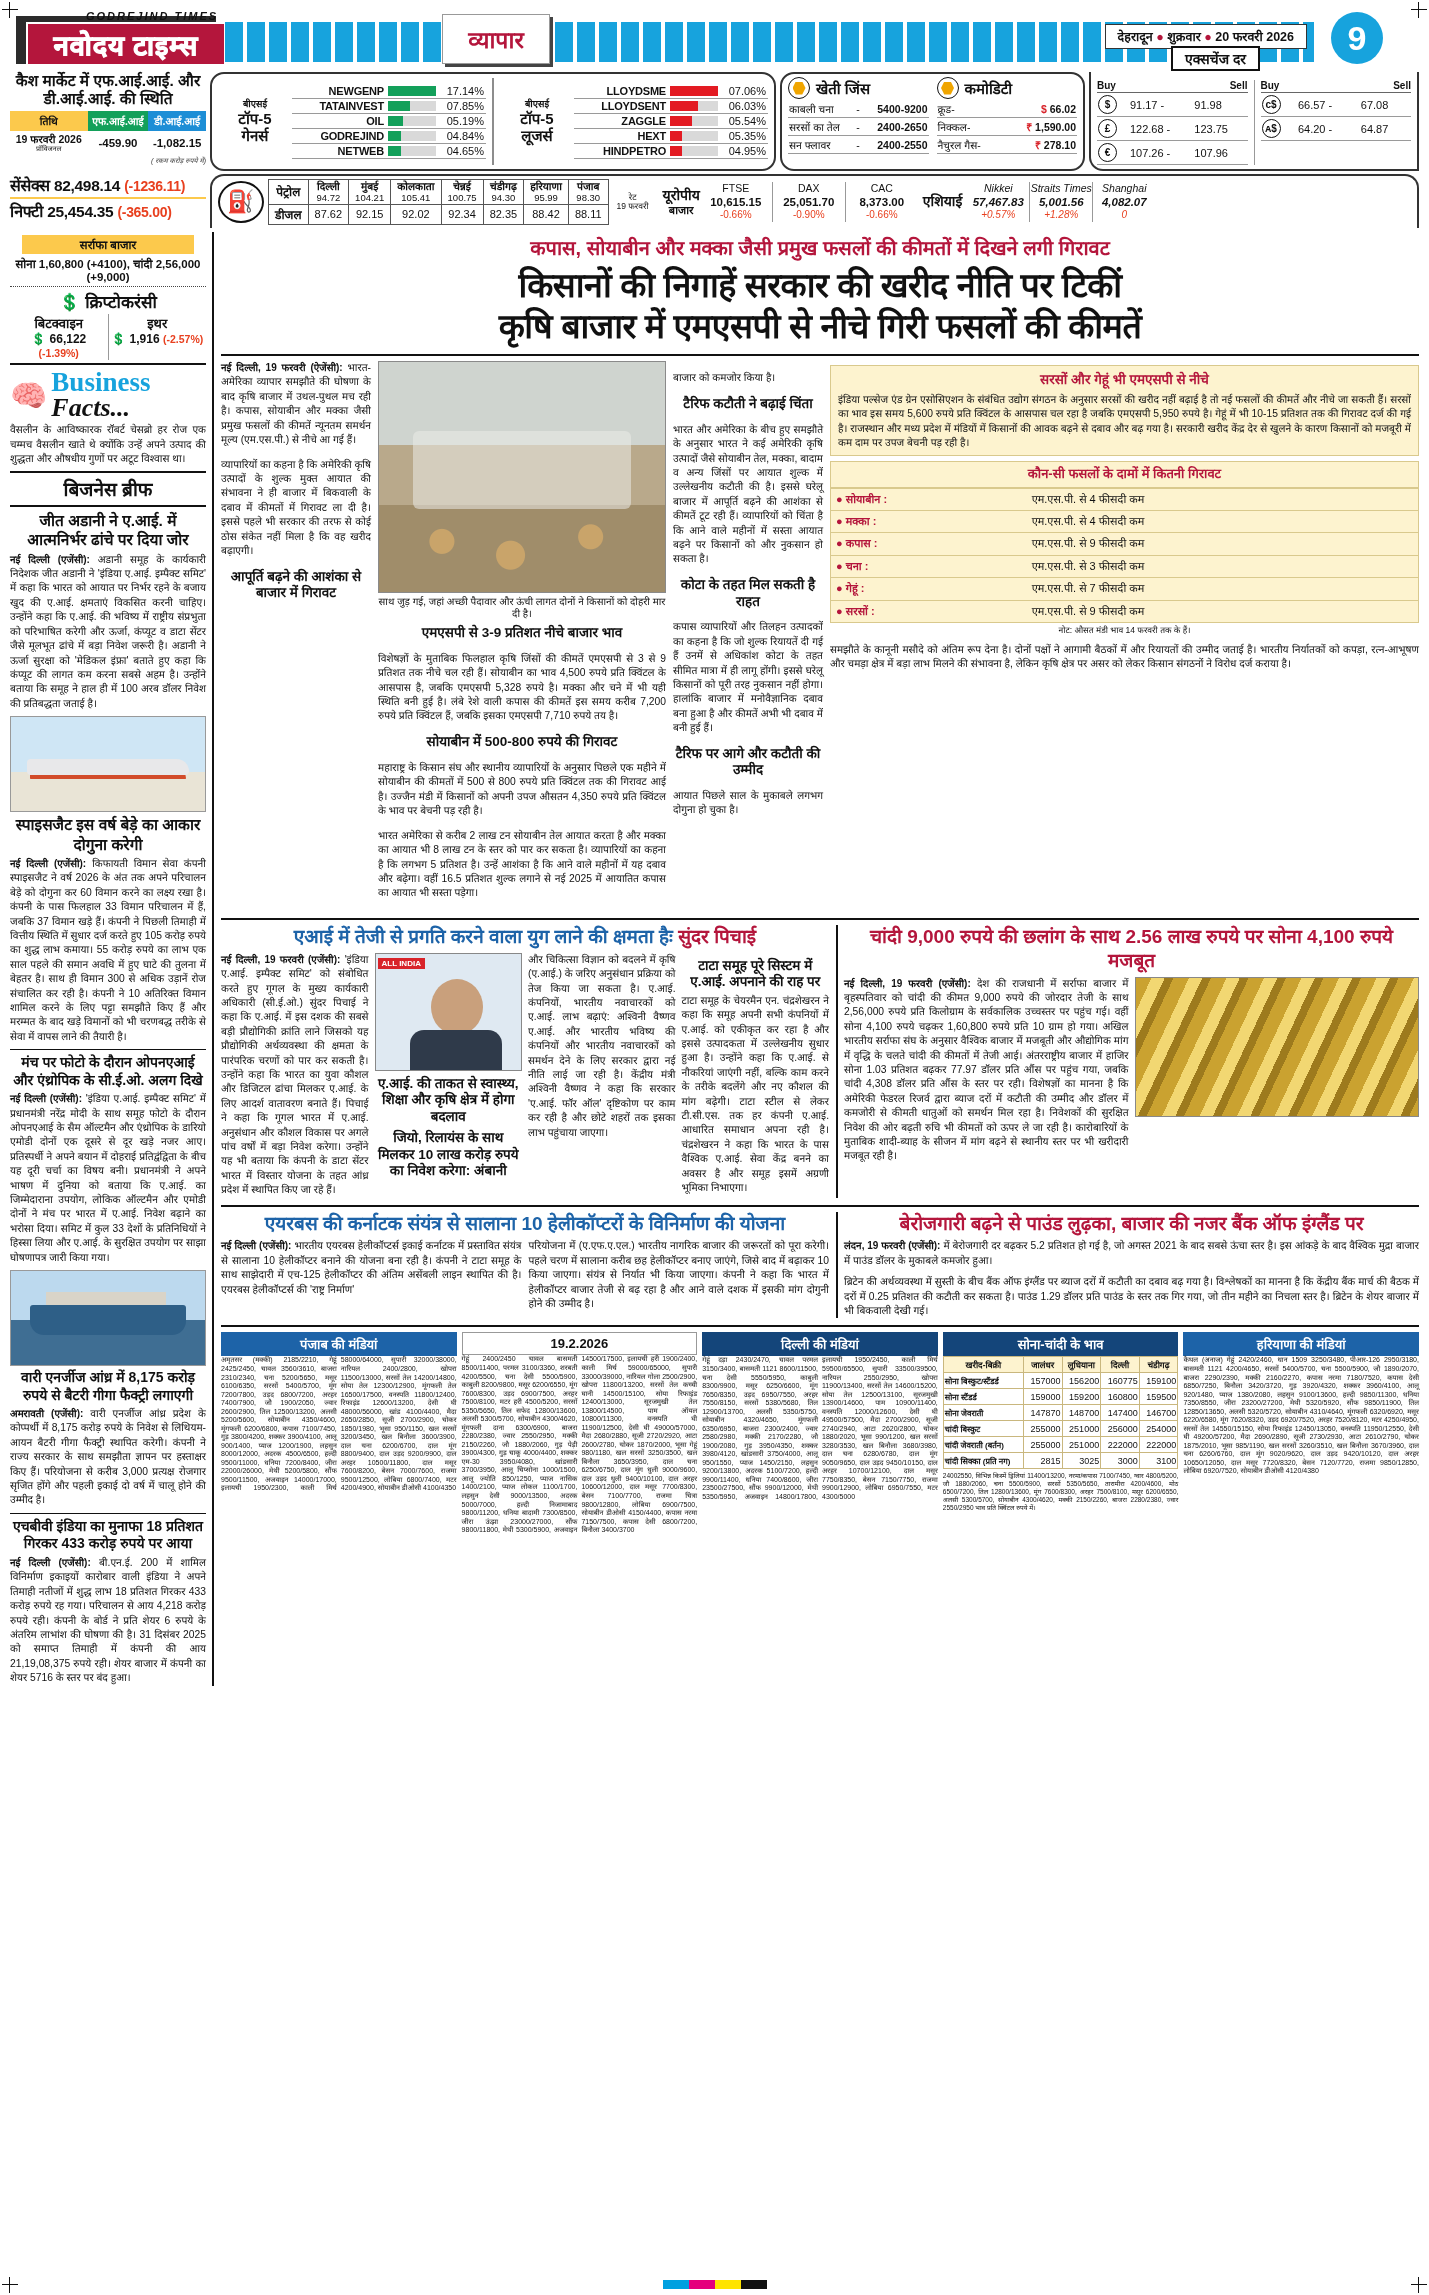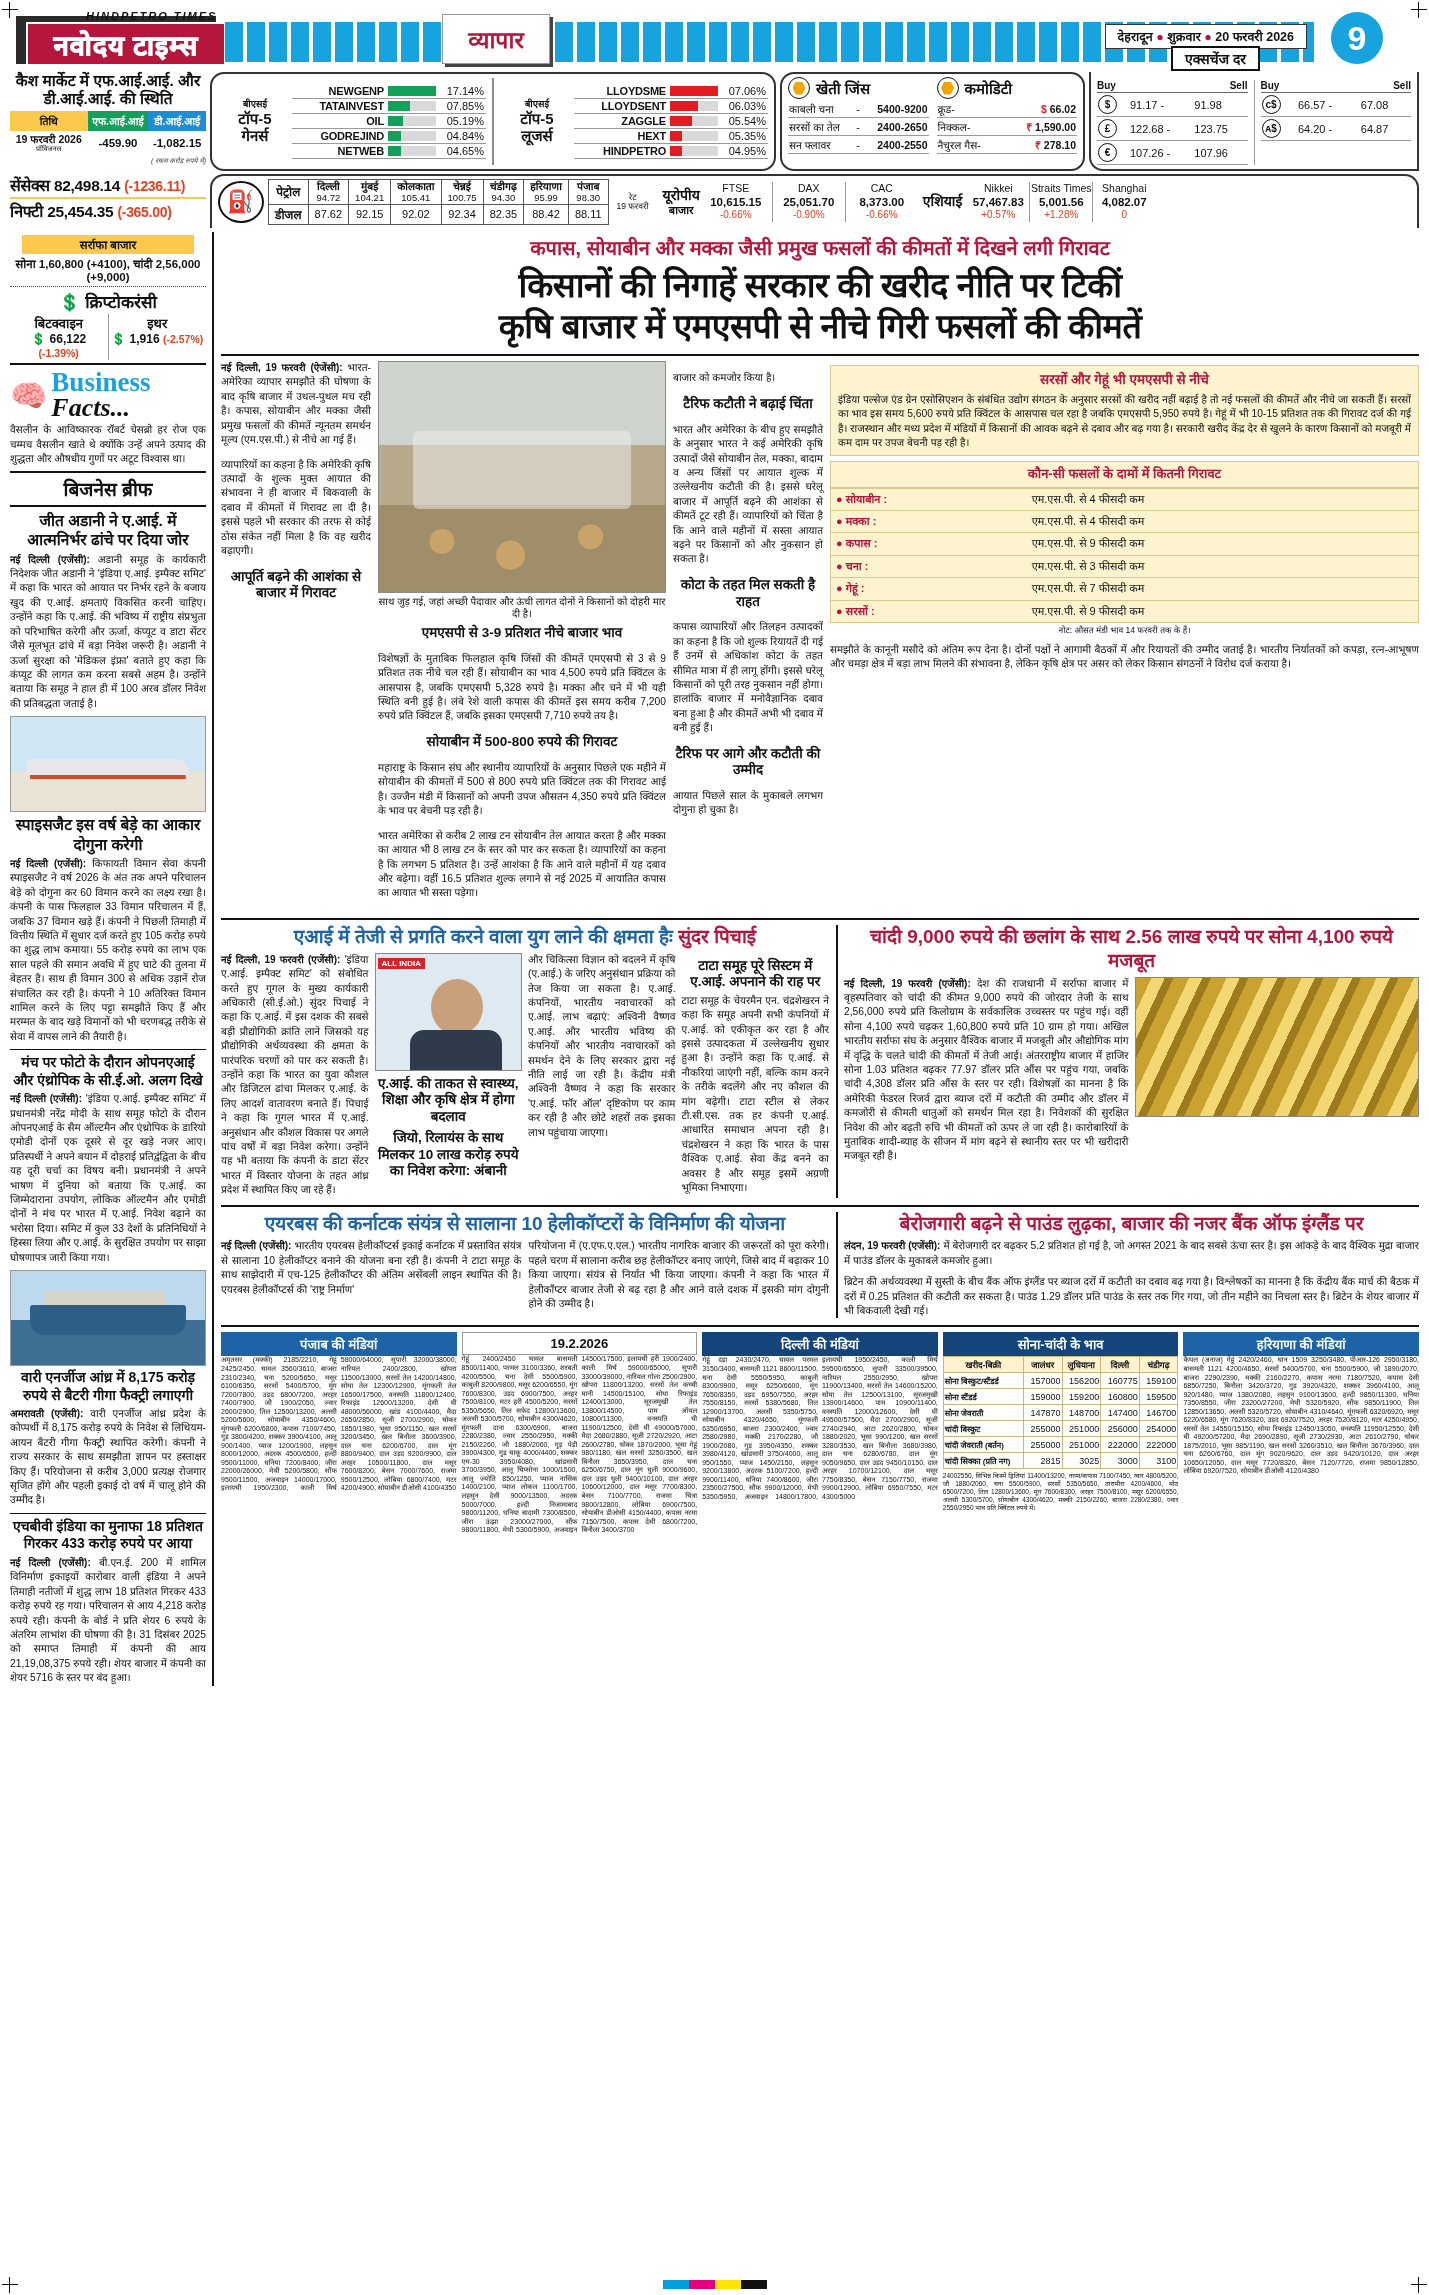--- a/index.html
+++ b/index.html
@@ -235,21 +235,21 @@
   .crop:after { left:0; top:7px; width:16px; height:1px; }
 </style>
 </head>
 <body>
 
 <div class="page">
 
   <div class="masthead">
     <div class="logo-wrap">
       <div class="logo-shadow"></div>
-      <div class="logo-en">HINDPETRO TIMES</div>
+      <div class="logo-en">GODREJIND TIMES</div>
       <div class="logo-box">
         <span>नवोदय टाइम्स</span>
       </div>
     </div>
     <div class="bluebar"></div>
     <div class="vyapar">
       <span>व्यापार</span>
     </div>
     <div class="dateline">
       <span>देहरादून</span>
@@ -576,21 +576,21 @@
             <div class="vline"></div>
             <div class="gidx">
               <div class="t">CAC</div>
               <div class="v">8,373.00</div>
               <div class="p">-0.66%</div>
             </div>
           </div>
       </div>
       <div class="glob">
         <div class="glob-lbl">एशियाई</div>
-        <div id="as-wrap" style="display:flex;align-items:center;">
+        <div id="as-wrap" style="display:flex;align-items:center;font-style:italic;">
             <div class="gidx">
               <div class="t">Nikkei</div>
               <div class="v">57,467.83</div>
               <div class="p">+0.57%</div>
             </div>
             <div class="vline"></div>
             <div class="gidx">
               <div class="t">Straits Times</div>
               <div class="v">5,001.56</div>
               <div class="p">+1.28%</div>

